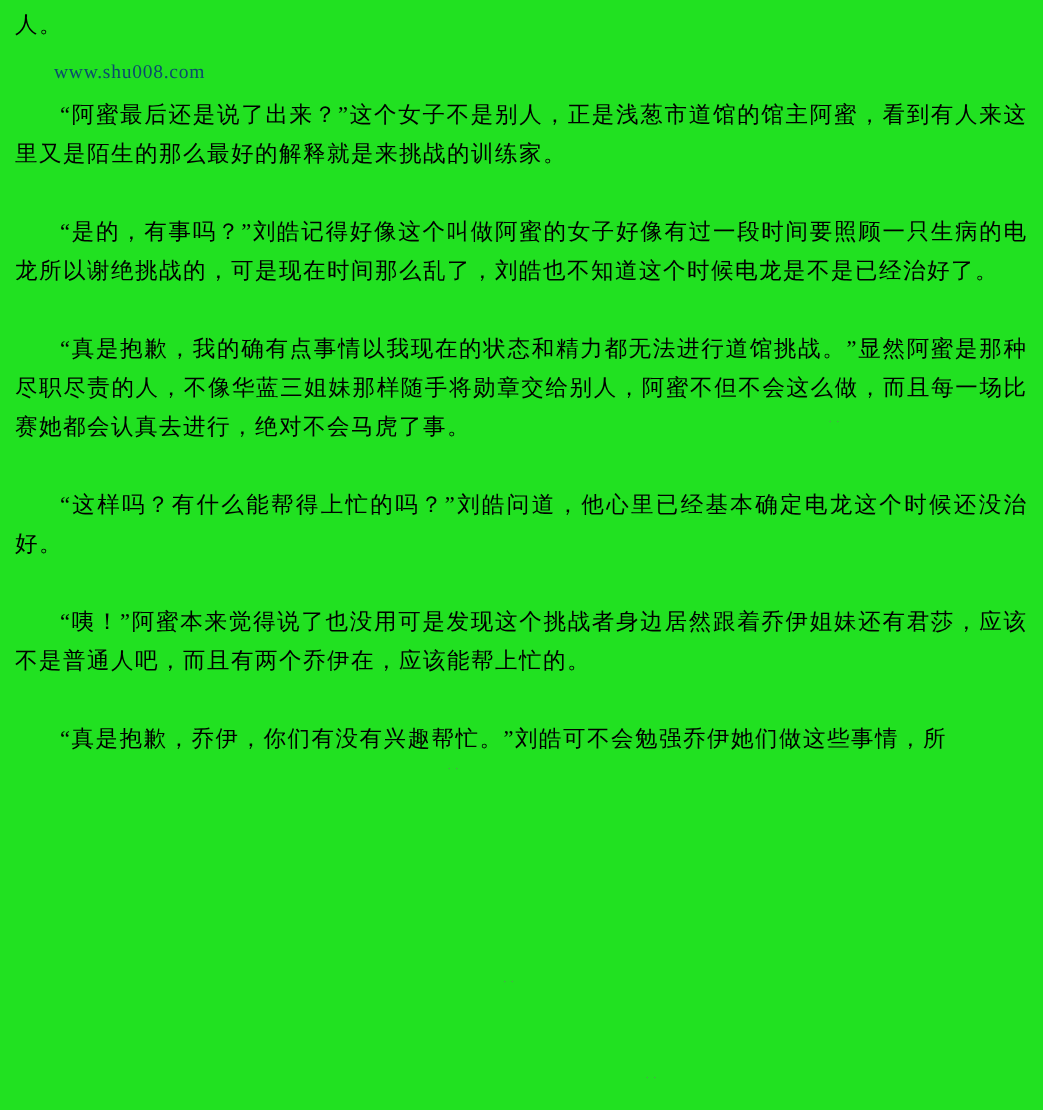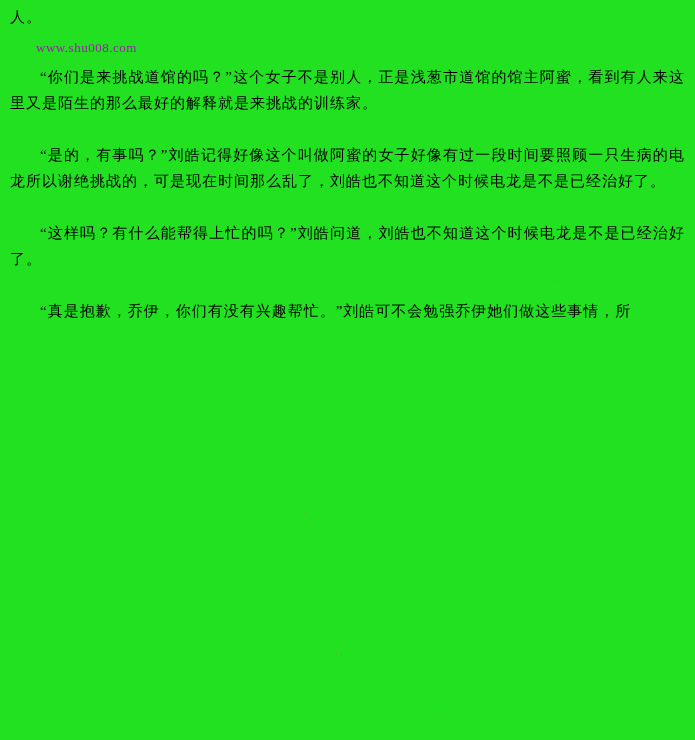--- a/index.html
+++ b/index.html
@@ -30,21 +30,21 @@
     word-break: break-all;
   }
   .cont {
     line-height: 22px;
   }
   .site {
     margin-top: 10px;
     line-height: 20px;
     font-size: 13px;
     letter-spacing: 0.5px;
-    color: #a21caf;
+    color: #0c4a6e;
     text-indent: 2em;
   }
   .para {
     text-indent: 2em;
     margin-top: 26px;
   }
   .para.first {
     margin-top: 6px;
   }
   .noise {
@@ -59,27 +59,29 @@
 </style>
 </head>
 <body style="background-color: rgb(33, 225, 33); color: rgb(0, 0, 0);">
 
 <div class="page">
 
   <p class="line cont">人。</p>
 
   <p class="line site">www.shu008.com</p>
 
-  <p class="para first">“你们是来挑战道馆的吗？”这个女子不是别人，正是浅葱市道馆的馆主阿蜜，看到有人来这里又是陌生的那么最好的解释就是来挑战的训练家。</p>
+  <p class="para first">“阿蜜最后还是说了出来？”这个女子不是别人，正是浅葱市道馆的馆主阿蜜，看到有人来这里又是陌生的那么最好的解释就是来挑战的训练家。</p>
 
   <p class="para">“是的，有事吗？”刘皓记得好像这个叫做阿蜜的女子好像有过一段时间要照顾一只生病的电龙所以谢绝挑战的，可是现在时间那么乱了，刘皓也不知道这个时候电龙是不是已经治好了。</p>
 
+  <p class="para">“真是抱歉，我的确有点事情以我现在的状态和精力都无法进行道馆挑战。”显然阿蜜是那种尽职尽责的人，不像华蓝三姐妹那样随手将勋章交给别人，阿蜜不但不会这么做，而且每一场比赛她都会认真去进行，绝对不会马虎了事。</p>
 
-  <p class="para">“这样吗？有什么能帮得上忙的吗？”刘皓问道，刘皓也不知道这个时候电龙是不是已经治好了。</p>
+  <p class="para">“这样吗？有什么能帮得上忙的吗？”刘皓问道，他心里已经基本确定电龙这个时候还没治好。</p>
 
+  <p class="para">“咦！”阿蜜本来觉得说了也没用可是发现这个挑战者身边居然跟着乔伊姐妹还有君莎，应该不是普通人吧，而且有两个乔伊在，应该能帮上忙的。</p>
 
 
   <p class="para">“真是抱歉，乔伊，你们有没有兴趣帮忙。”刘皓可不会勉强乔伊她们做这些事情，所</p>
 
   <span class="noise" style="left:552px; top:277px;">··</span>
 
   <span class="noise" style="left:298px; top:508px;">··</span>
 
   <span class="noise" style="left:335px; top:650px;">··</span>
 

